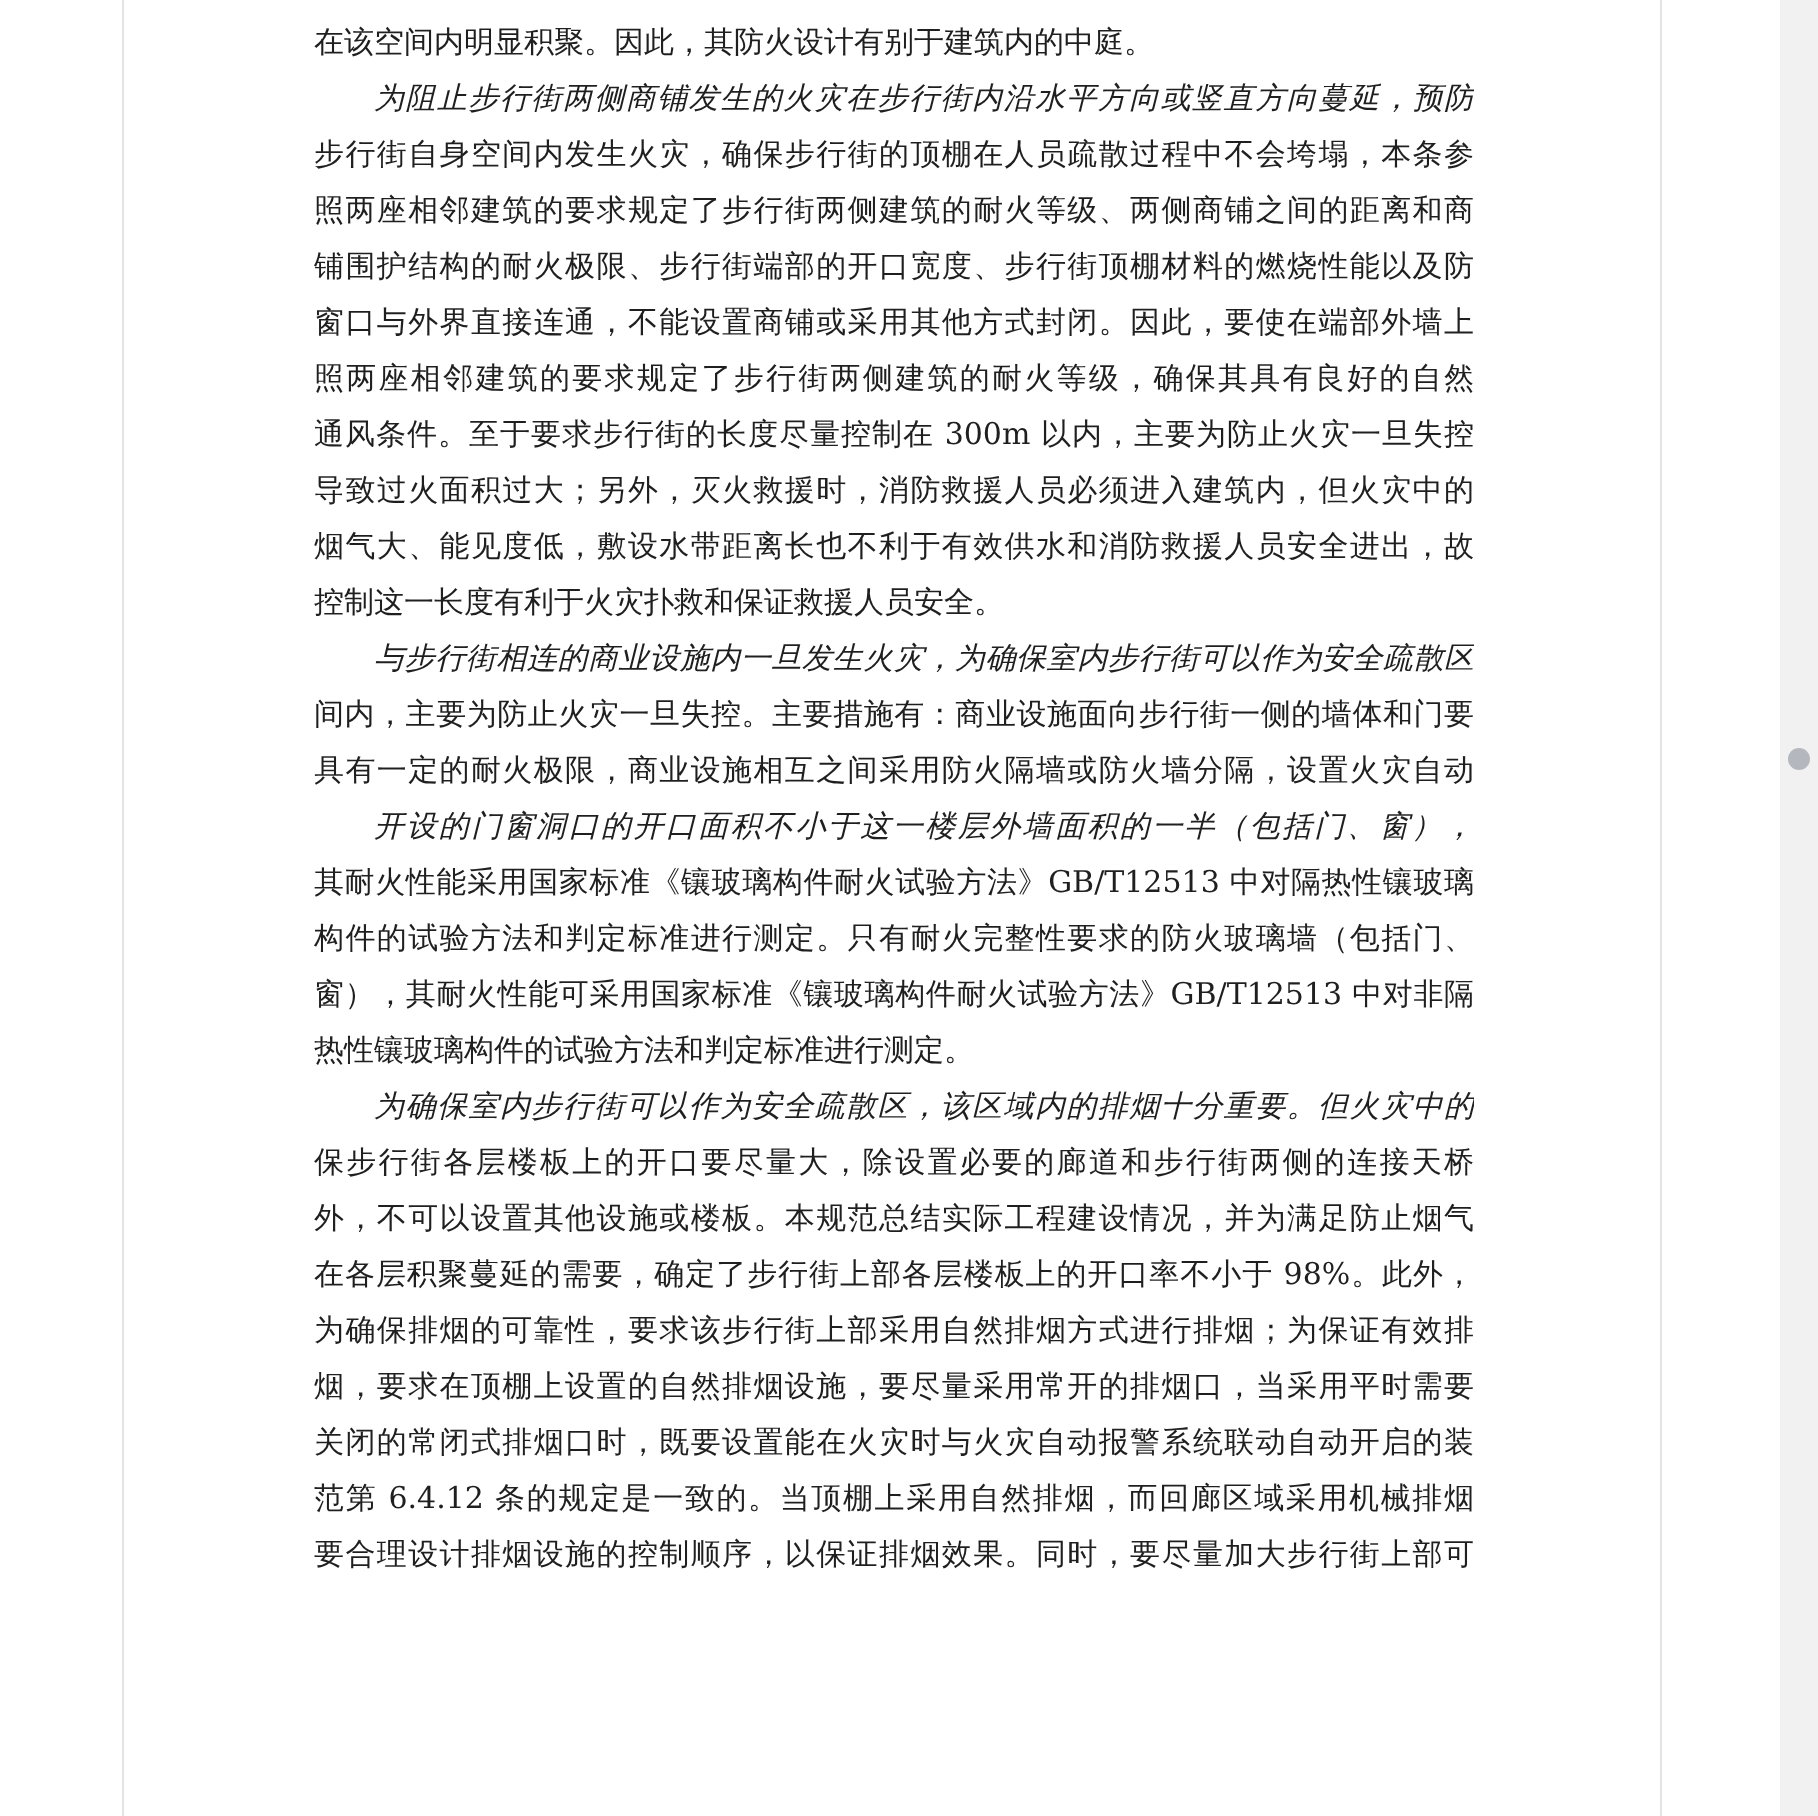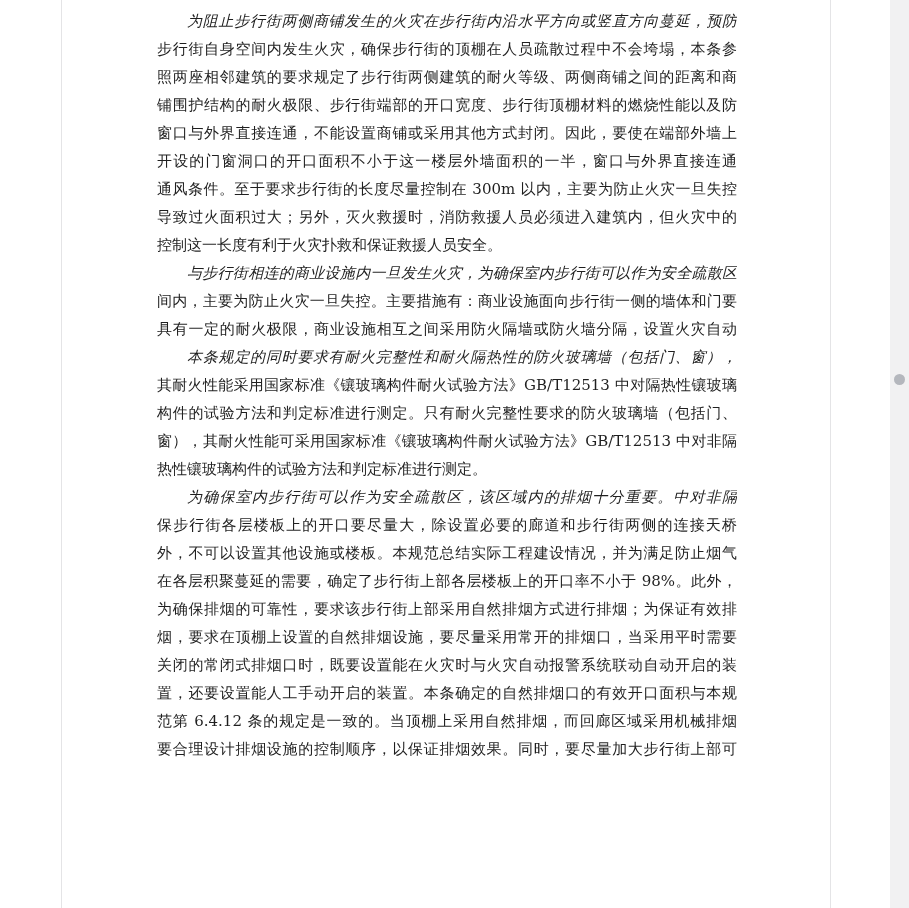--- a/index.html
+++ b/index.html
@@ -60,44 +60,45 @@
     background: var(--thumb-color, #b4b7bd);
   }
 </style>
 </head>
 <body>
 
 <div class="page-edge left"></div>
 <div class="page-edge right"></div>
 
 <div class="text-column" id="text-column">
+    <div class="text-line para-end">在该空间内明显积聚。因此，其防火设计有别于建筑内的中庭。</div>
     <div class="text-line indent">为阻止步行街两侧商铺发生的火灾在步行街内沿水平方向或竖直方向蔓延，预防</div>
     <div class="text-line">步行街自身空间内发生火灾，确保步行街的顶棚在人员疏散过程中不会垮塌，本条参</div>
     <div class="text-line">照两座相邻建筑的要求规定了步行街两侧建筑的耐火等级、两侧商铺之间的距离和商</div>
     <div class="text-line">铺围护结构的耐火极限、步行街端部的开口宽度、步行街顶棚材料的燃烧性能以及防</div>
     <div class="text-line">窗口与外界直接连通，不能设置商铺或采用其他方式封闭。因此，要使在端部外墙上</div>
-    <div class="text-line">开设的门窗洞口的开口面积不小于这一楼层外墙面积的一半，窗口与外界直接连通</div>
+    <div class="text-line">照两座相邻建筑的要求规定了步行街两侧建筑的耐火等级，确保其具有良好的自然</div>
     <div class="text-line">通风条件。至于要求步行街的长度尽量控制在 300m 以内，主要为防止火灾一旦失控</div>
     <div class="text-line">导致过火面积过大；另外，灭火救援时，消防救援人员必须进入建筑内，但火灾中的</div>
+    <div class="text-line">烟气大、能见度低，敷设水带距离长也不利于有效供水和消防救援人员安全进出，故</div>
     <div class="text-line para-end">控制这一长度有利于火灾扑救和保证救援人员安全。</div>
     <div class="text-line indent">与步行街相连的商业设施内一旦发生火灾，为确保室内步行街可以作为安全疏散区</div>
     <div class="text-line">间内，主要为防止火灾一旦失控。主要措施有：商业设施面向步行街一侧的墙体和门要</div>
     <div class="text-line">具有一定的耐火极限，商业设施相互之间采用防火隔墙或防火墙分隔，设置火灾自动</div>
-    <div class="text-line indent">本条规定的同时要求有耐火完整性和耐火隔热性的防火玻璃墙（包括门、窗），</div>
+    <div class="text-line indent">开设的门窗洞口的开口面积不小于这一楼层外墙面积的一半（包括门、窗），</div>
     <div class="text-line">其耐火性能采用国家标准《镶玻璃构件耐火试验方法》GB/T12513 中对隔热性镶玻璃</div>
     <div class="text-line">构件的试验方法和判定标准进行测定。只有耐火完整性要求的防火玻璃墙（包括门、</div>
     <div class="text-line">窗），其耐火性能可采用国家标准《镶玻璃构件耐火试验方法》GB/T12513 中对非隔</div>
     <div class="text-line para-end">热性镶玻璃构件的试验方法和判定标准进行测定。</div>
-    <div class="text-line indent">为确保室内步行街可以作为安全疏散区，该区域内的排烟十分重要。中对非隔</div>
+    <div class="text-line indent">为确保室内步行街可以作为安全疏散区，该区域内的排烟十分重要。但火灾中的</div>
     <div class="text-line">保步行街各层楼板上的开口要尽量大，除设置必要的廊道和步行街两侧的连接天桥</div>
     <div class="text-line">外，不可以设置其他设施或楼板。本规范总结实际工程建设情况，并为满足防止烟气</div>
     <div class="text-line">在各层积聚蔓延的需要，确定了步行街上部各层楼板上的开口率不小于 98%。此外，</div>
     <div class="text-line">为确保排烟的可靠性，要求该步行街上部采用自然排烟方式进行排烟；为保证有效排</div>
     <div class="text-line">烟，要求在顶棚上设置的自然排烟设施，要尽量采用常开的排烟口，当采用平时需要</div>
     <div class="text-line">关闭的常闭式排烟口时，既要设置能在火灾时与火灾自动报警系统联动自动开启的装</div>
-    <div class="text-line">置，还要设置能人工手动开启的装置。本条确定的自然排烟口的有效开口面积与本规</div>
     <div class="text-line">范第 6.4.12 条的规定是一致的。当顶棚上采用自然排烟，而回廊区域采用机械排烟时，</div>
     <div class="text-line">要合理设计排烟设施的控制顺序，以保证排烟效果。同时，要尽量加大步行街上部可</div>
   </div>
 
 <div class="scrollbar-track">
   <div class="scrollbar-thumb"></div>
 </div>
 
 </body></html>

